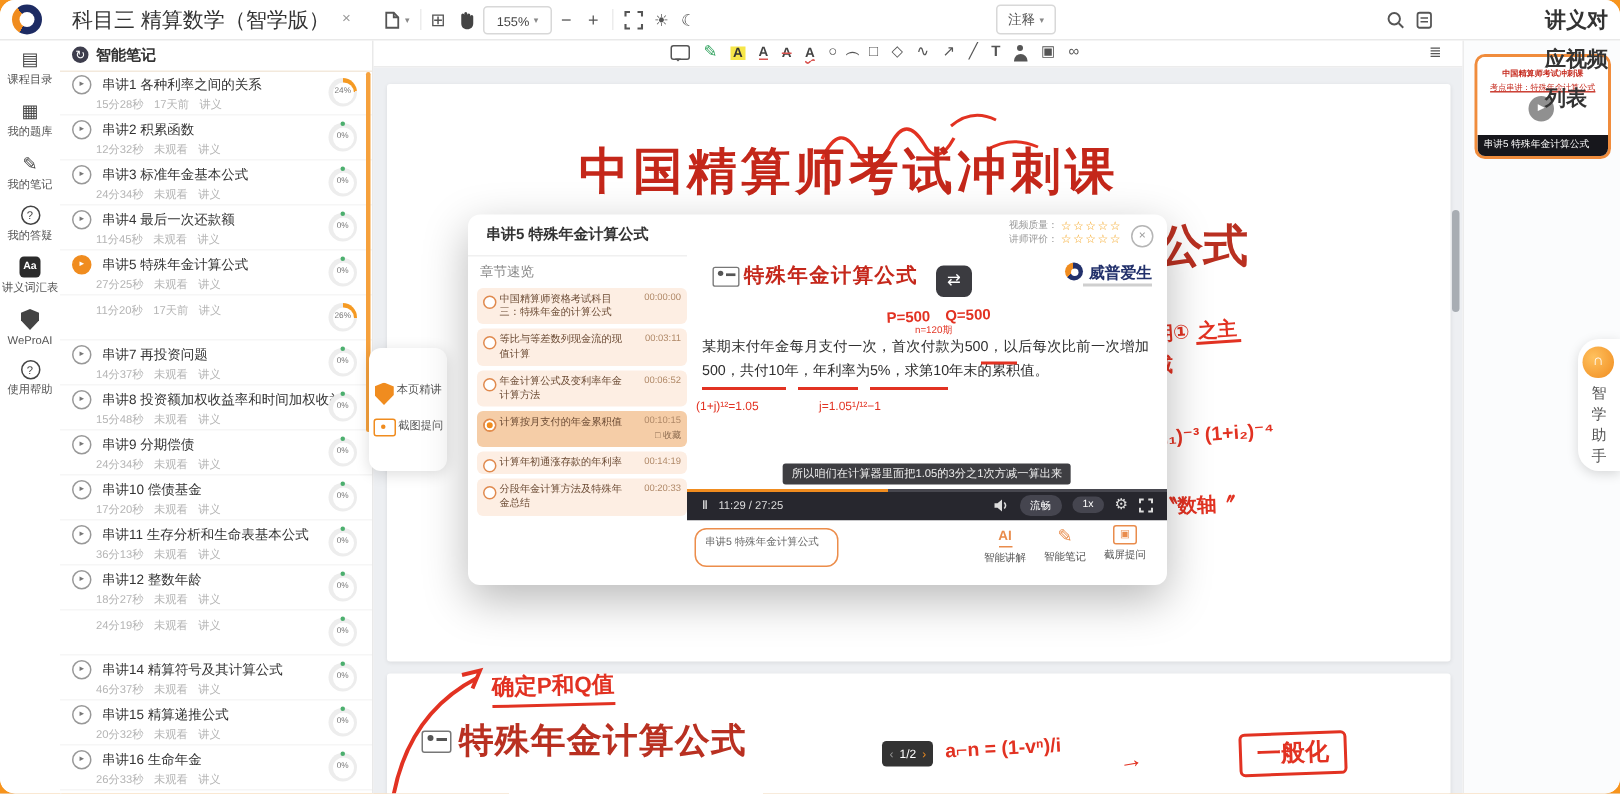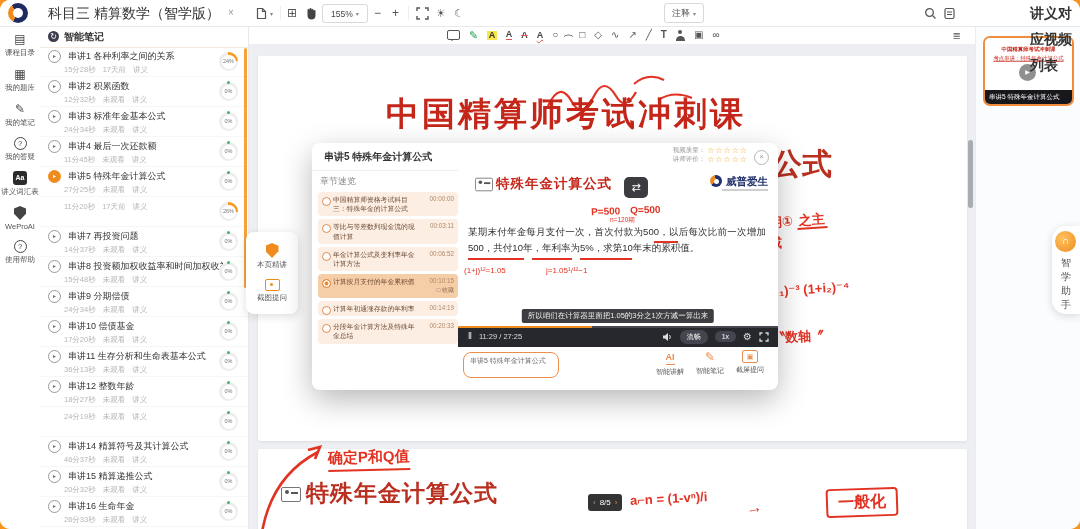--- a/index.html
+++ b/index.html
@@ -138,21 +138,21 @@
   #note-box{position:absolute;left:151px;top:5px;width:96px;height:26px;border:1.5px solid #ec8d4b;border-radius:8px;font-size:7px;color:#666;padding:3px 6px;box-sizing:border-box}
   #fbtns{position:absolute;right:14px;top:3px;display:flex;gap:12px}
   .fbtn{display:flex;flex-direction:column;align-items:center;gap:2px;cursor:pointer}
   .fbtn .fic{height:14px;display:flex;align-items:center;justify-content:center;color:#e98c4c}
   .fic.ai{font-size:9px;font-weight:bold;border-bottom:1.5px solid #e98c4c}
   .fic.ni{font-size:12px}
   .fic.si{font-size:11px;border:1.3px solid #e98c4c;border-radius:2px;line-height:9px;width:14px;height:11px;font-size:7px}
   .fbtn .flb{font-size:7px;color:#555}
   
   #float-tools{position:absolute;left:246px;top:232px;width:52px;height:82px;background:#fff;border-radius:8px;box-shadow:0 2px 10px rgba(0,0,0,.14);z-index:55;display:flex;flex-direction:column;align-items:center;justify-content:center;gap:9px}
-  .ft{display:flex;flex-direction:column;align-items:center;gap:2px;cursor:pointer}
+  .ft{display:flex;gap:2px;cursor:pointer}
   .ft .shield2{width:13px;height:15px;background:#f08c1f;clip-path:polygon(50% 0,100% 18%,100% 55%,50% 100%,0 55%,0 18%);position:relative}
   .ft .frame{width:13px;height:10px;border:1.5px solid #f08c1f;border-radius:2px;position:relative}
   .ft .frame:after{content:"";position:absolute;left:4px;top:2.5px;width:3px;height:3px;border-radius:50%;background:#f08c1f}
   .ft .lb{font-size:7.5px;color:#555}
   
   #rpanel{position:absolute;left:975px;top:26px;right:0;bottom:0;background:#fbfcfd;border-left:1px solid #ececec;z-index:45}
   #vcard{position:absolute;left:7px;top:10px;width:87px;height:66px;border:2px solid #f08c3c;border-radius:7px;background:#fff;overflow:hidden;cursor:pointer}
   #vc-thumb{position:absolute;left:0;top:0;right:0;height:52px;background:#fff}
   #vc-l1{position:absolute;left:0;right:0;top:7px;text-align:center;font-size:6px;font-weight:bold;color:#c5281c;transform:scale(.9)}
   #vc-l2{position:absolute;left:0;right:0;top:16px;text-align:center;font-size:6px;color:#c5281c;text-decoration:underline;transform:scale(.9)}
@@ -550,21 +550,21 @@
       <path d="M8 96 Q18 40 64 16" fill="none" stroke="#e23222" stroke-width="2.6"></path>
       <path d="M54 14 l12-3 -5 12" fill="none" stroke="#e23222" stroke-width="2.6"></path>
     </svg>
     <div id="p2-note">确定P和Q值</div>
     <div id="p2-board">
         <div class="board"></div>
       </div>
     <div id="p2-title">特殊年金计算公式</div>
     <div id="p2-pager">
       <span class="pa">‹</span>
-      <span class="pv">8/5</span>
+      <span class="pv">1/2</span>
       <span class="pa r">›</span>
     </div>
     <div id="p2-formula" class="hw">a⌐n = (1-vⁿ)/i</div>
     <div id="p2-genarrow" class="hw">→</div>
     <div id="p2-genbox" class="hw">一般化</div>
   </div>
 
   <div id="player">
     <div id="p-head">
       <span id="p-title">串讲5 特殊年金计算公式</span>

